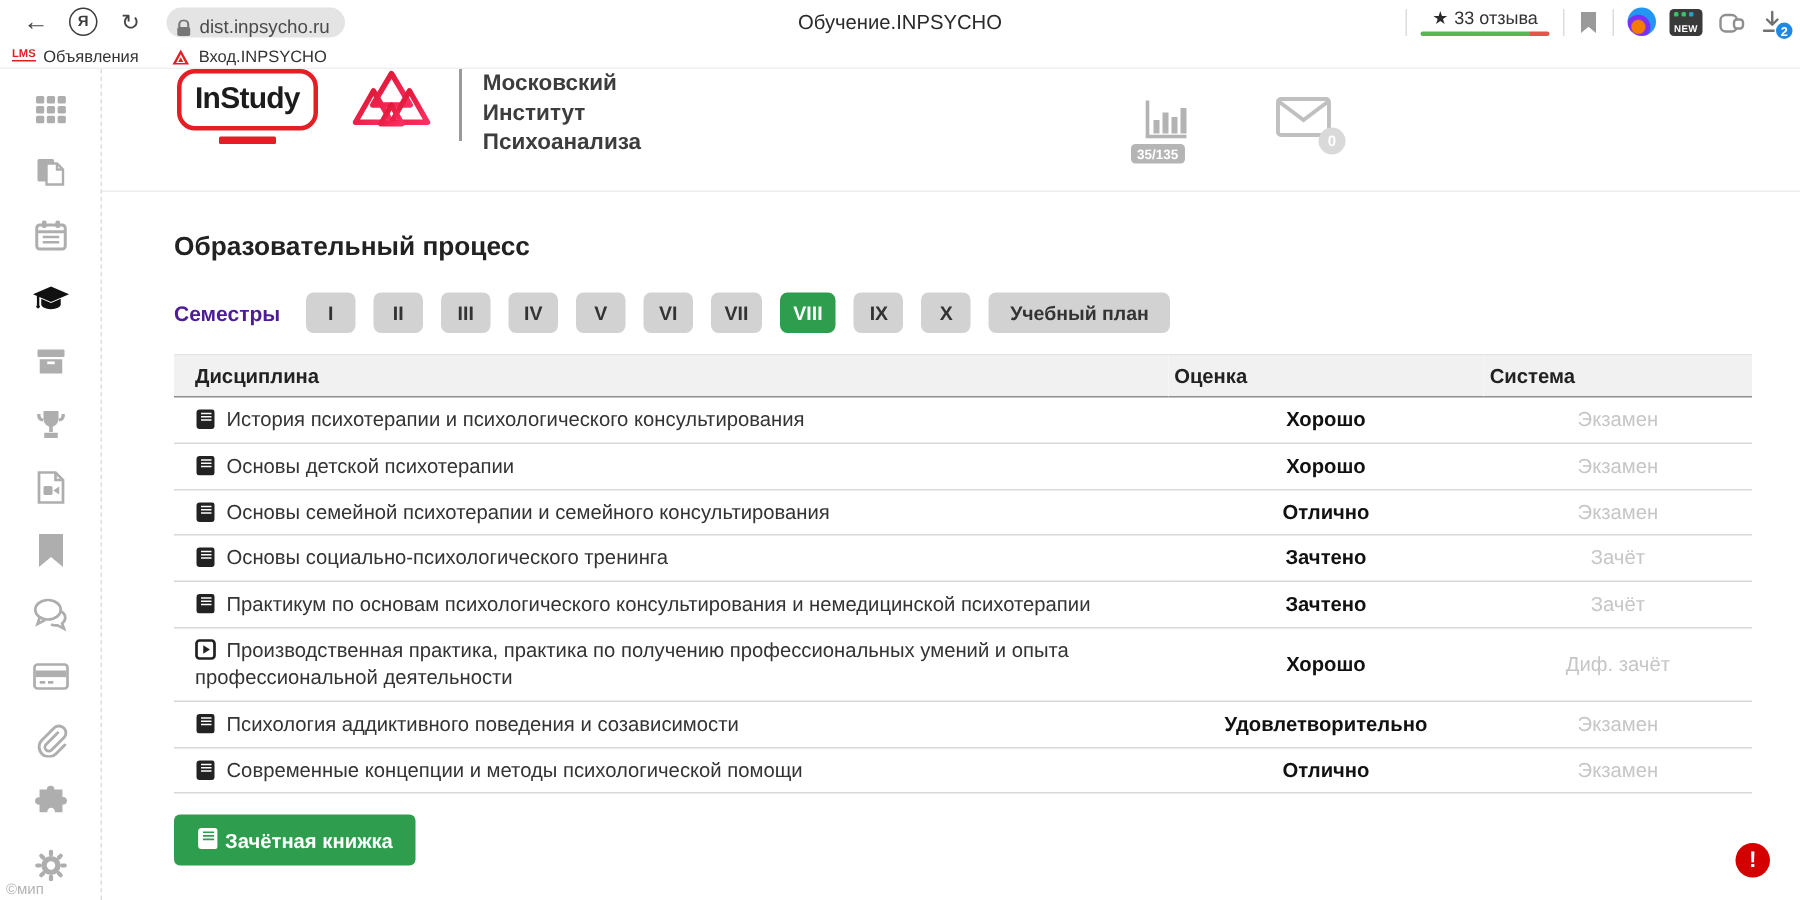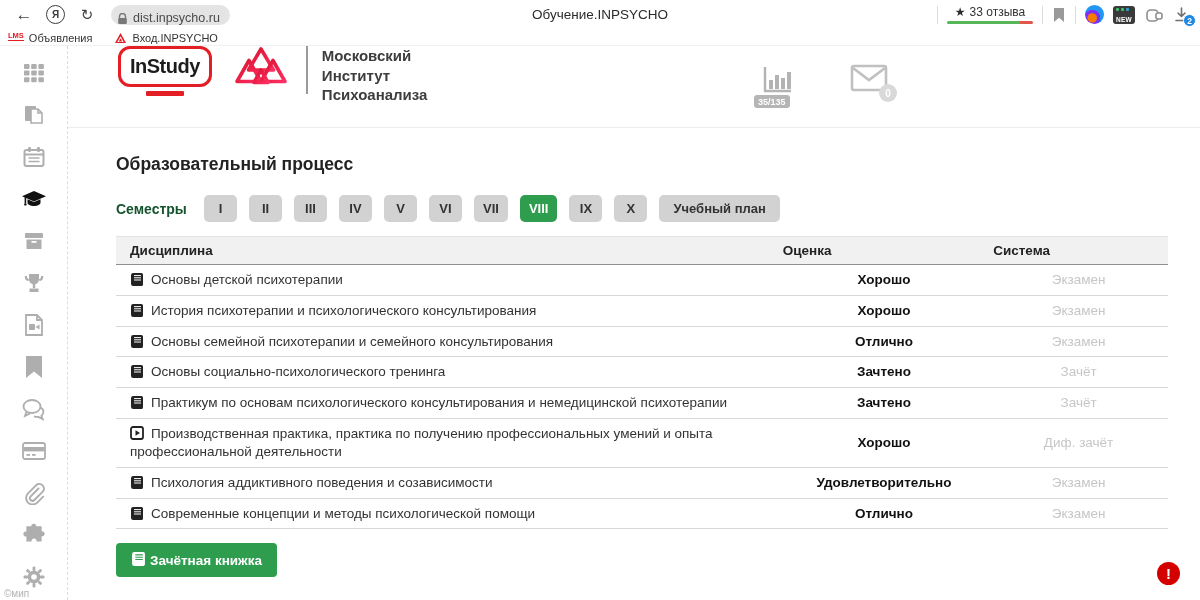--- a/index.html
+++ b/index.html
@@ -60,21 +60,21 @@
   .institute-text { margin-left:14px; font-size:15px; font-weight:bold; color:#3d3d3d; line-height:1.3; }
   .hdr-stats { position:absolute; left:692px; top:18px; cursor:pointer; }
   .stats-badge { position:absolute; left:-6px; bottom:-8px; background:#b5b5b5; color:#fff; font-weight:bold; font-size:9px; padding:1.5px 4px; border-radius:3px; }
   .hdr-mail { position:absolute; left:782px; top:18px; cursor:pointer; }
   .mail-badge { position:absolute; right:-9px; bottom:-6px; width:18px; height:18px; background:#d9d9d9; border-radius:50%; color:#fff; font-size:10px; font-weight:bold; display:flex; align-items:center; justify-content:center; }
 
   
   .main { padding:26px 32px 0 48px; }
   .main-title { font-size:17.5px; font-weight:bold; color:#222; }
   .semesters { margin-top:20px; display:flex; align-items:center; }
-  .sem-label { font-size:14px; font-weight:bold; color:#14532d; width:88px; }
+  .sem-label { font-size:14px; font-weight:bold; color:#4c1d95; width:88px; }
   .sem-btns { display:flex; align-items:center; gap:12px; }
   .sem-btn { min-width:33px; height:27px; padding:0 9px; background:#d2d2d2; border:none; border-radius:5px; font-family:inherit; font-size:13px; font-weight:bold; color:#333; cursor:pointer; display:flex; align-items:center; justify-content:center; }
   .sem-btn.active { background:#2e9e4e; color:#fff; }
   .sem-btn.plan { padding:0 14px;text-align:center; }
 
   
   .grades-table { margin-top:14px; width:1052px; border-collapse:collapse; }
   .grades-table th { background:#f1f1f1; font-size:13.5px; font-weight:bold; color:#222; padding:6px 4px; border-top:1px solid #e3e3e3; border-bottom:1px solid #8f8f8f; }
   .grades-table th.col-disc { text-align:left; padding-left:14px; }
   .grades-table th.col-grade, .grades-table th.col-sys { text-align:left; }
@@ -359,31 +359,31 @@
               <th class="col-sys">Система</th>
             </tr>
           </thead>
           <tbody>
             <tr>
               <td class="cell-disc"><span class="row-icon">
                     <svg width="14" height="14" viewBox="0 0 14 14">
                       <path d="M3.2 1h8.2a1.6 1.6 0 0 1 1.6 1.6v9.8a1.6 1.6 0 0 1-1.6 1.6H3.2A2.2 2.2 0 0 1 1 11.8V3.2A2.2 2.2 0 0 1 3.2 1z" fill="#222"></path>
                       <path d="M4 3.6h7M4 5.8h7M4 8h7" stroke="#fff" stroke-width="1"></path>
                     </svg>
-                  </span><span>Основы детской психотерапии</span></td>
+                  </span><span>История психотерапии и психологического консультирования</span></td>
               <td class="cell-grade">Хорошо</td>
               <td class="cell-sys">Экзамен</td>
             </tr>
             <tr>
               <td class="cell-disc"><span class="row-icon">
                     <svg width="14" height="14" viewBox="0 0 14 14">
                       <path d="M3.2 1h8.2a1.6 1.6 0 0 1 1.6 1.6v9.8a1.6 1.6 0 0 1-1.6 1.6H3.2A2.2 2.2 0 0 1 1 11.8V3.2A2.2 2.2 0 0 1 3.2 1z" fill="#222"></path>
                       <path d="M4 3.6h7M4 5.8h7M4 8h7" stroke="#fff" stroke-width="1"></path>
                     </svg>
-                  </span><span>История психотерапии и психологического консультирования</span></td>
+                  </span><span>Основы детской психотерапии</span></td>
               <td class="cell-grade">Хорошо</td>
               <td class="cell-sys">Экзамен</td>
             </tr>
             <tr>
               <td class="cell-disc"><span class="row-icon">
                     <svg width="14" height="14" viewBox="0 0 14 14">
                       <path d="M3.2 1h8.2a1.6 1.6 0 0 1 1.6 1.6v9.8a1.6 1.6 0 0 1-1.6 1.6H3.2A2.2 2.2 0 0 1 1 11.8V3.2A2.2 2.2 0 0 1 3.2 1z" fill="#222"></path>
                       <path d="M4 3.6h7M4 5.8h7M4 8h7" stroke="#fff" stroke-width="1"></path>
                     </svg>
                   </span><span>Основы семейной психотерапии и семейного консультирования</span></td>

